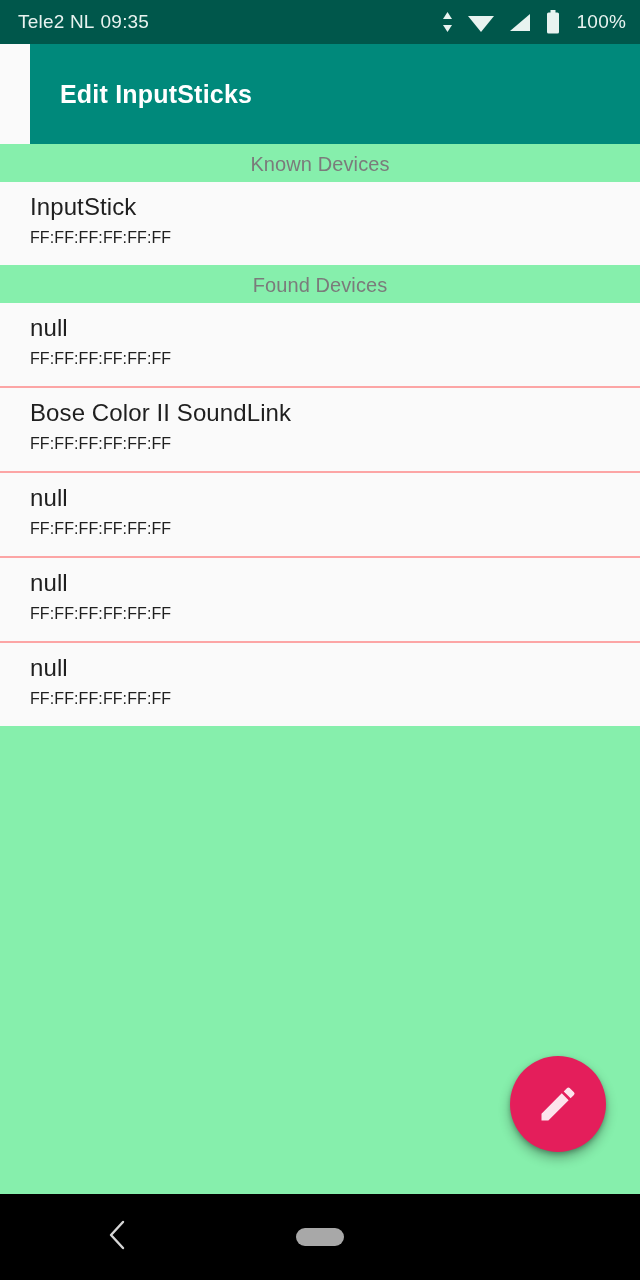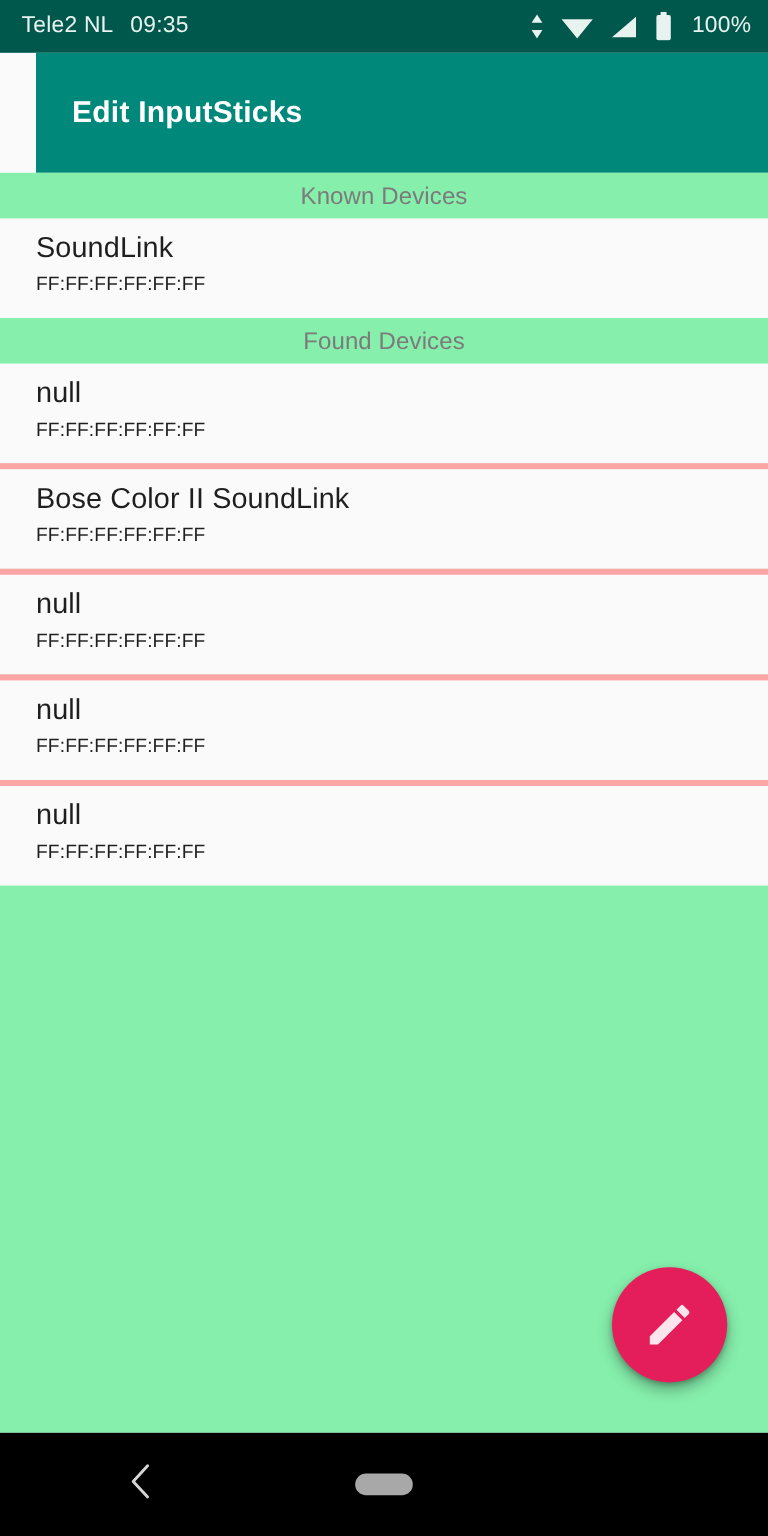--- a/index.html
+++ b/index.html
@@ -18,21 +18,21 @@
   }
 
   
   .status-bar {
     height:44px; flex:0 0 44px;
     background:#00574b;
     display:flex; align-items:center;
     padding:0 14px 0 18px;
     color:#e8f3f0;
   }
-  .status-left { display:flex; align-items:center; gap:14px; font-size:19px; letter-spacing:.2px; }
+  .status-left { display:flex; align-items:center; gap:6px; font-size:19px; letter-spacing:.2px; }
   .status-spacer { flex:1 1 auto; }
   .status-right { display:flex; align-items:center; gap:13px; }
   .status-right .pct { font-size:19px; margin-left:3px; letter-spacing:.2px; }
   .sicon { display:block; }
 
   
   .app-bar {
     height:100px; flex:0 0 100px;
     background:#00897b;
     display:flex; align-items:center;
@@ -57,21 +57,21 @@
     text-align:center;
     color:#7b7b7b;
     font-size:20px;
     padding:9px 0 6px 0;
     letter-spacing:.1px;
   }
   .device-row {
     padding:10px 30px 12px 30px;
     background:#fafafa;
   }
-  .device-row.divided { border-top:5px solid #fca5a5; }
+  .device-row.divided { border-top:2px solid #fca5a5; }
   .device-name {
     color:#1f1f1f;
     font-size:24px;
     line-height:30px;
     letter-spacing:.1px;
   }
   .device-addr {
     color:#1f1f1f;
     font-size:16px;
     line-height:31px;
@@ -142,21 +142,21 @@
 
   <div class="app-bar">
     <div class="app-bar-title">Edit InputSticks</div>
   </div>
 
   <div class="content">
 
     <div class="section-header">Known Devices</div>
 
     <div class="device-row">
-      <div class="device-name">SoundLink</div>
+      <div class="device-name">InputStick</div>
       <div class="device-addr">FF:FF:FF:FF:FF:FF</div>
     </div>
 
     <div class="section-header">Found Devices</div>
 
     <div class="device-row">
       <div class="device-name">null</div>
       <div class="device-addr">FF:FF:FF:FF:FF:FF</div>
     </div>
 

